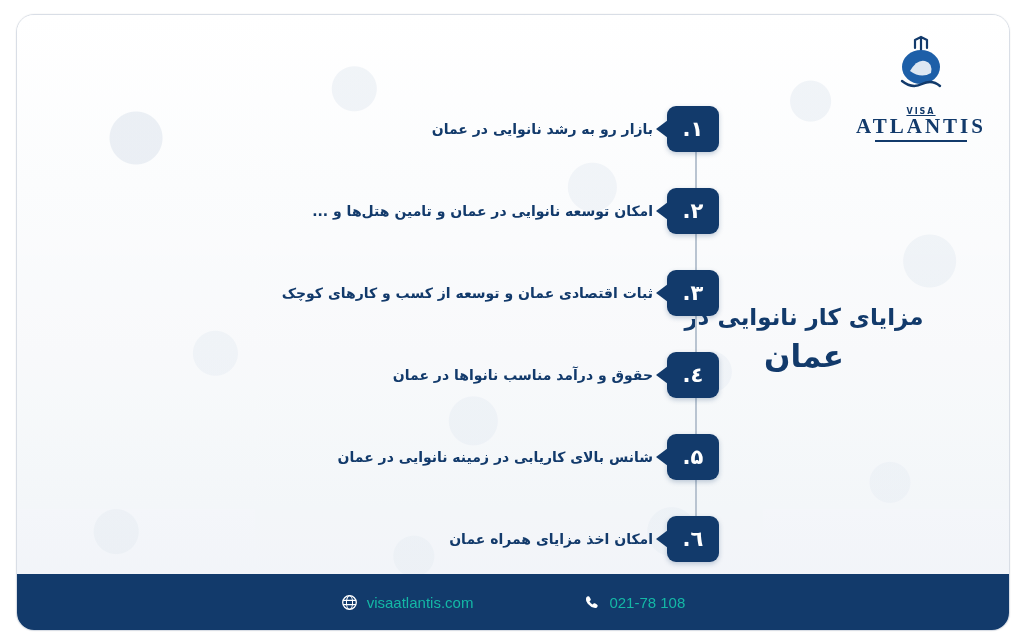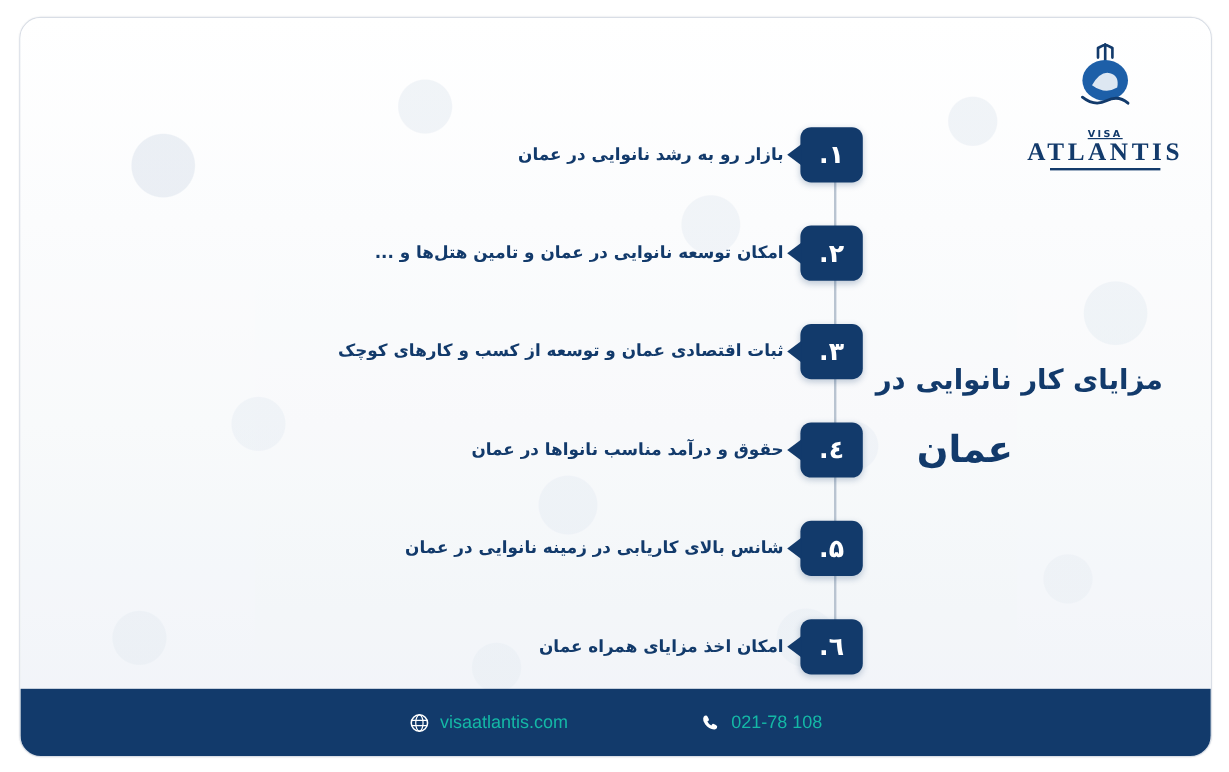--- a/index.html
+++ b/index.html
@@ -91,22 +91,22 @@
     position: absolute;
     right: 40px;
     top: 286px;
     width: 330px;
     text-align: center;
     color: #123a6b;
     font-weight: bold;
     line-height: 1.45;
     direction: rtl;
   }
-  .main-title .l1 { font-size: 23px; display: block; text-align: right; }
-  .main-title .l2 { font-size: 31px; display: block; letter-spacing: 1px; margin-top: 19px; }
+  .main-title .l1 { font-size: 23px; display: block; }
+  .main-title .l2 { font-size: 31px; display: block; letter-spacing: 1px; }
 
   
   .timeline {
     position: absolute;
     left: 0;
     top: 0;
     width: 992px;
     height: 560px;
   }
   .spine {

